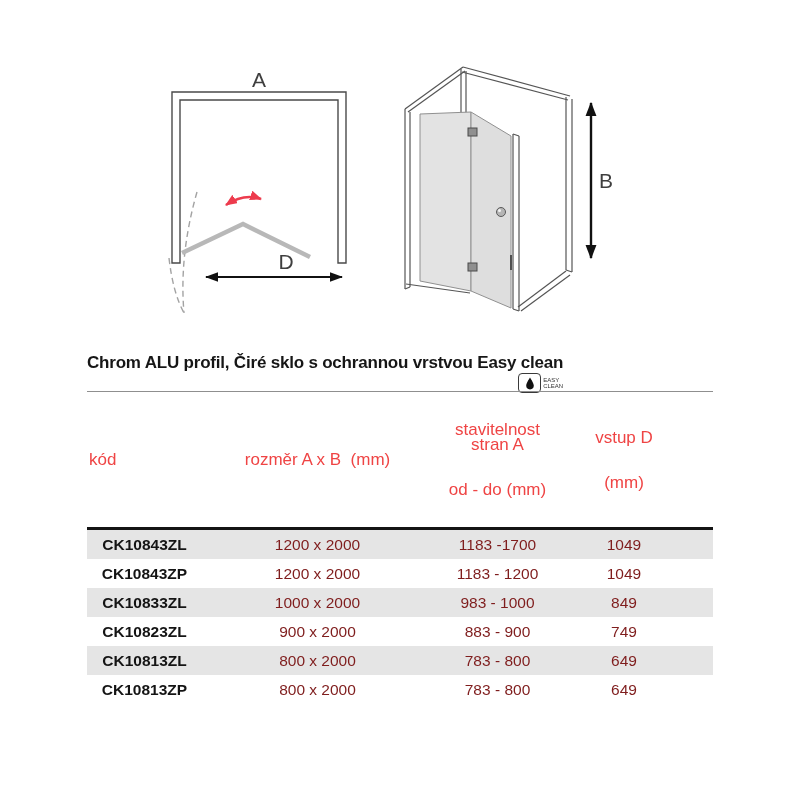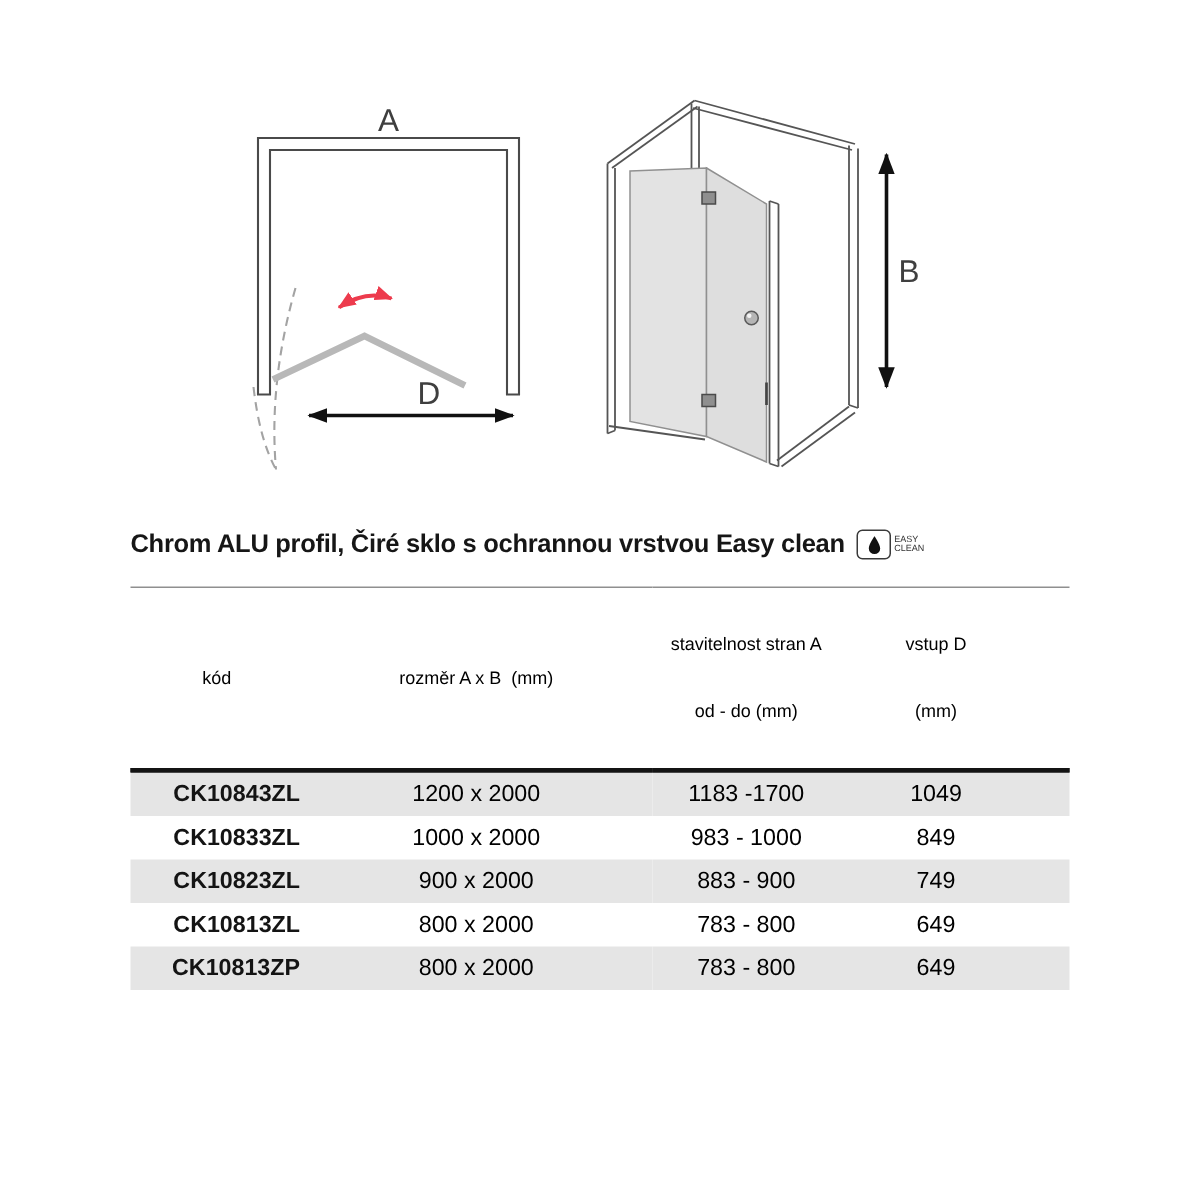--- a/index.html
+++ b/index.html
@@ -3,41 +3,41 @@
 <meta charset="utf-8">
 <style>
   html,body { margin:0; padding:0; background:#fff; font-family:"Liberation Sans",sans-serif; }
   .page { position:relative; width:800px; height:800px; background:#fff; overflow:hidden; }
 
   .diagram-left  { position:absolute; left:140px; top:55px; }
   .diagram-right { position:absolute; left:390px; top:55px; }
 
   .dim-label { font-family:"Liberation Sans",sans-serif; font-size:21px; fill:#3f3f3f; }
 
-  .title-row { position:absolute; left:87px; top:353px; display:flex; align-items:flex-end; }
+  .title-row { position:absolute; left:87px; top:353px; display:flex; align-items:flex-end;flex-direction:column; }
   .page-title { margin:0; font-size:17px; font-weight:bold; color:#161616; letter-spacing:-0.2px; white-space:nowrap; }
   .ec-badge { display:flex; align-items:center; margin-left:8px; }
   .ec-box { width:21px; height:18px; border:1.5px solid #3a3a3a; border-radius:4px;
             display:flex; align-items:center; justify-content:center; background:#fff; }
   .ec-text { margin-left:2px; font-size:6px; line-height:6.5px; color:#333; letter-spacing:0; }
 
   table.spec { position:absolute; left:87px; top:391px; width:626px;
                border-collapse:collapse; table-layout:fixed; }
   table.spec thead th {
       border-top:1px solid #8f8f8f; border-bottom:3px solid #141414;
-      font-weight:normal; font-size:12px; color:#000000;
+      font-weight:normal; font-size:17px; color:#ef4444;
       height:40px; vertical-align:middle; padding:0; text-align:center;
       white-space:pre-wrap; line-height:15px; }
-  table.spec thead th.col-code { text-align:center; padding-left:2px; }
+  table.spec thead th.col-code { text-align:left; padding-left:2px; }
   table.spec thead th.col-entry, table.spec tbody td.col-entry { padding-right:25px; }
   table.spec tbody td {
-      height:29px; padding:0; font-size:15.5px; color:#000000;
+      height:29px; padding:0; font-size:15.5px; color:#7f1d1d;
       text-align:center; vertical-align:middle; white-space:nowrap; }
   table.spec tbody td.col-code {
-      text-align:right; padding-left:2px; font-weight:bold; color:#141414; }
+      text-align:center; padding-left:2px; font-weight:bold; color:#141414; }
   table.spec tbody tr:nth-child(odd) { background:#e5e5e5; }
   .hdr-line { display:block; }
 </style>
 </head>
 <body>
 
 <div class="page">
 
   <svg class="diagram-left" width="230" height="270" viewBox="0 0 230 270">
     <defs>
@@ -154,20 +154,26 @@
       </tr>
     </thead>
     <tbody>
       <tr>
         <td class="col-code">CK10843ZL</td>
         <td>1200 x 2000</td>
         <td>1183 -1700</td>
         <td class="col-entry">1049</td>
       </tr>
       <tr>
+        <td class="col-code">CK10843ZP</td>
+        <td>1200 x 2000</td>
+        <td>1183 - 1200</td>
+        <td class="col-entry">1049</td>
+      </tr>
+      <tr>
         <td class="col-code">CK10833ZL</td>
         <td>1000 x 2000</td>
         <td>983 - 1000</td>
         <td class="col-entry">849</td>
       </tr>
       <tr>
         <td class="col-code">CK10823ZL</td>
         <td>900 x 2000</td>
         <td>883 - 900</td>
         <td class="col-entry">749</td>

